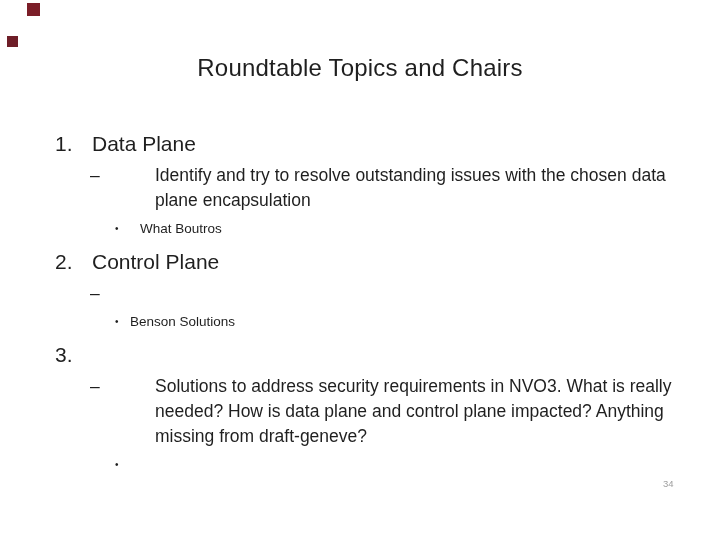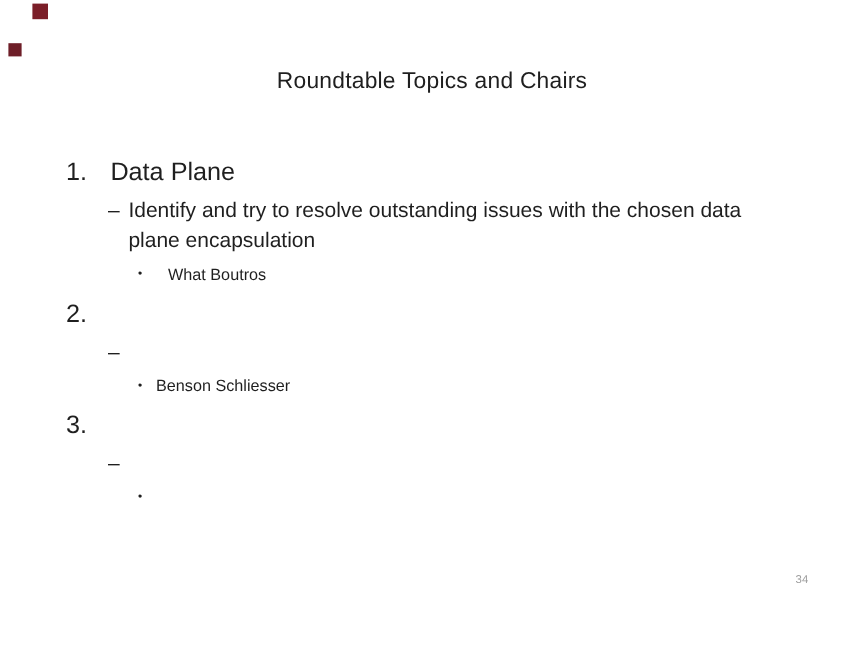--- a/index.html
+++ b/index.html
@@ -13,21 +13,21 @@
     color: #1f1f1f;
   }
   .decor-square { position: absolute; }
   .decor-square.top  { left: 27px; top: 3px;  width: 13px; height: 13px; }
   .decor-square.left { left: 7px;  top: 36px; width: 11px; height: 11px; }
 
   .title {
     position: absolute;
     top: 52px; left: 0; right: 0;
     text-align: center;
-    font-size: 19px;
+    font-size: 24px;
     line-height: 32px;
     font-weight: 400;
     letter-spacing: 0.2px;
   }
 
   .content {
     position: absolute;
     left: 55px; top: 130px; right: 28px;
   }
   .section + .section { margin-top: 10px; }
@@ -41,21 +41,21 @@
   .sec-num { width: 37px; flex: none; }
 
   .sec-desc {
     display: flex;
     margin-top: 6px;
     margin-left: 35px;
     font-size: 17.5px;
     line-height: 25px;
   }
   .dash { width: 17px; flex: none; }
-  .desc-text { white-space: pre-line; }
+  .desc-text { white-space: pre-line; margin-left: 48px; }
 
   .chair {
     display: flex;
     align-items: center;
     margin-top: 6px;
     margin-left: 60px;
     font-size: 13.5px;
     line-height: 19px;
   }
   .dot { width: 15px; flex: none; font-size: 10px; }
@@ -92,36 +92,40 @@
       </div>
       <div class="chair wide-gap">
         <span class="dot">•</span>
         <span class="chair-name">What Boutros</span>
       </div>
     </div>
 
     <div class="section">
       <div class="sec-heading">
         <span class="sec-num">2.</span>
+        <span class="sec-label">Control Plane</span>
       </div>
       <div class="sec-desc">
         <span class="dash">–</span>
       </div>
       <div class="chair">
         <span class="dot">•</span>
-        <span class="chair-name">Benson Schliesser</span>
+        <span class="chair-name">Benson Solutions</span>
       </div>
     </div>
 
     <div class="section">
       <div class="sec-heading">
         <span class="sec-num">3.</span>
       </div>
       <div class="sec-desc">
         <span class="dash">–</span>
+        <div class="desc-text">Solutions to address security requirements in NVO3. What is really
+needed? How is data plane and control plane impacted? Anything
+missing from draft-geneve?</div>
       </div>
       <div class="chair">
         <span class="dot">•</span>
       </div>
     </div>
 
   </div>
 
   <div class="page-number">34</div>
 

